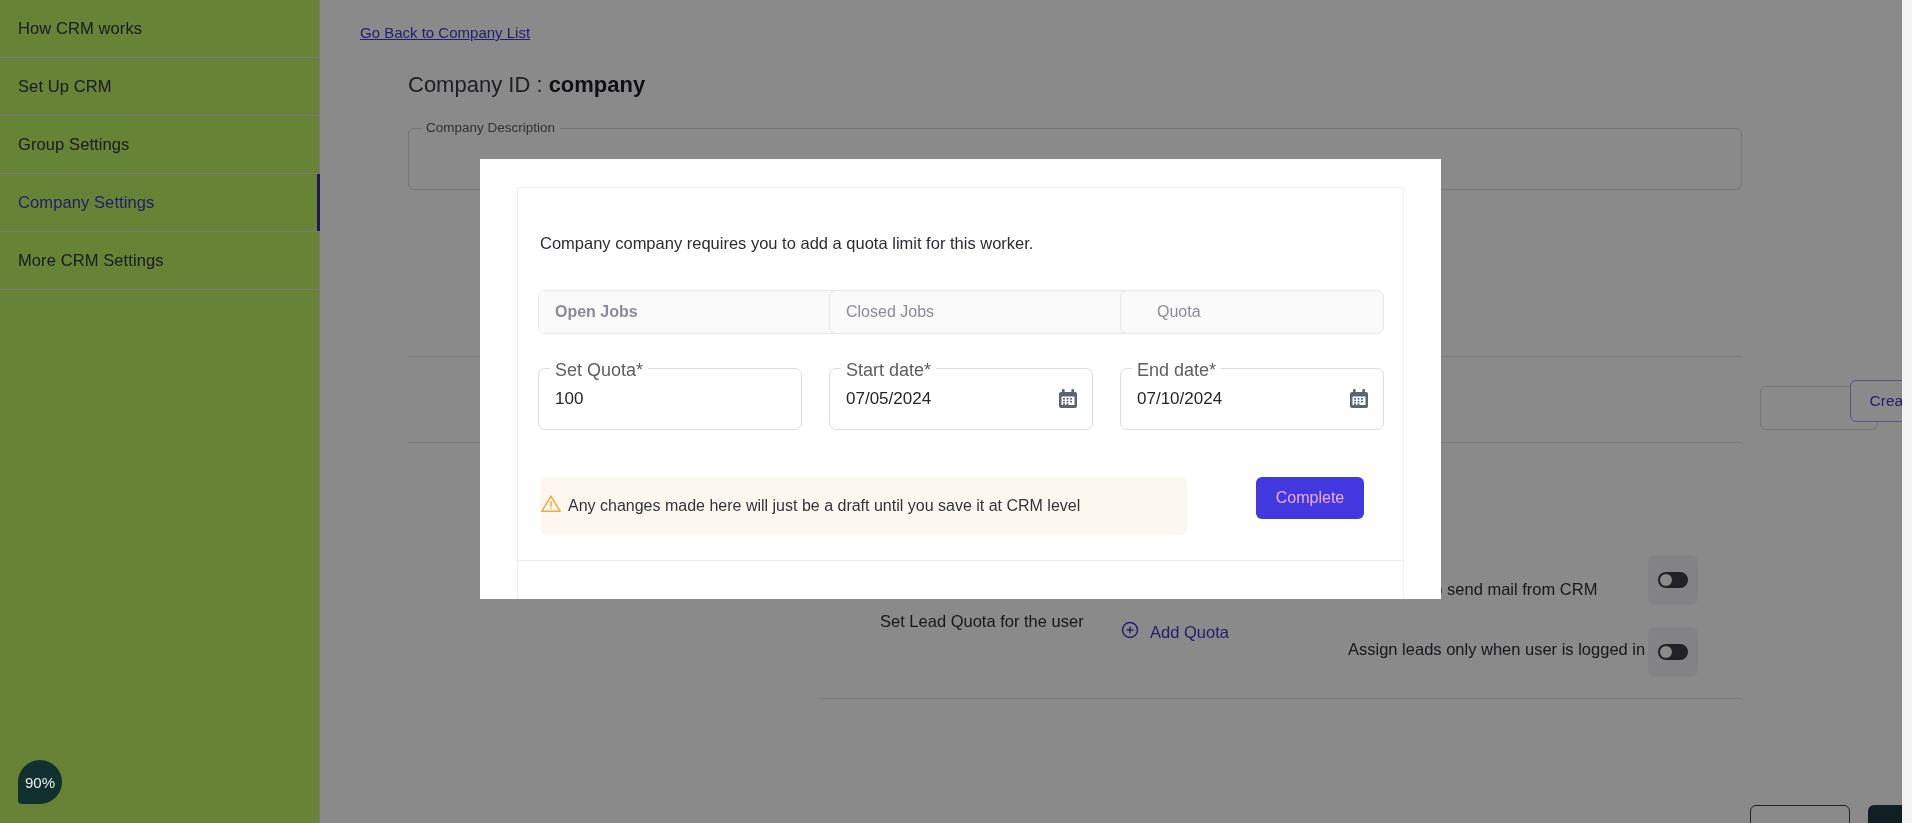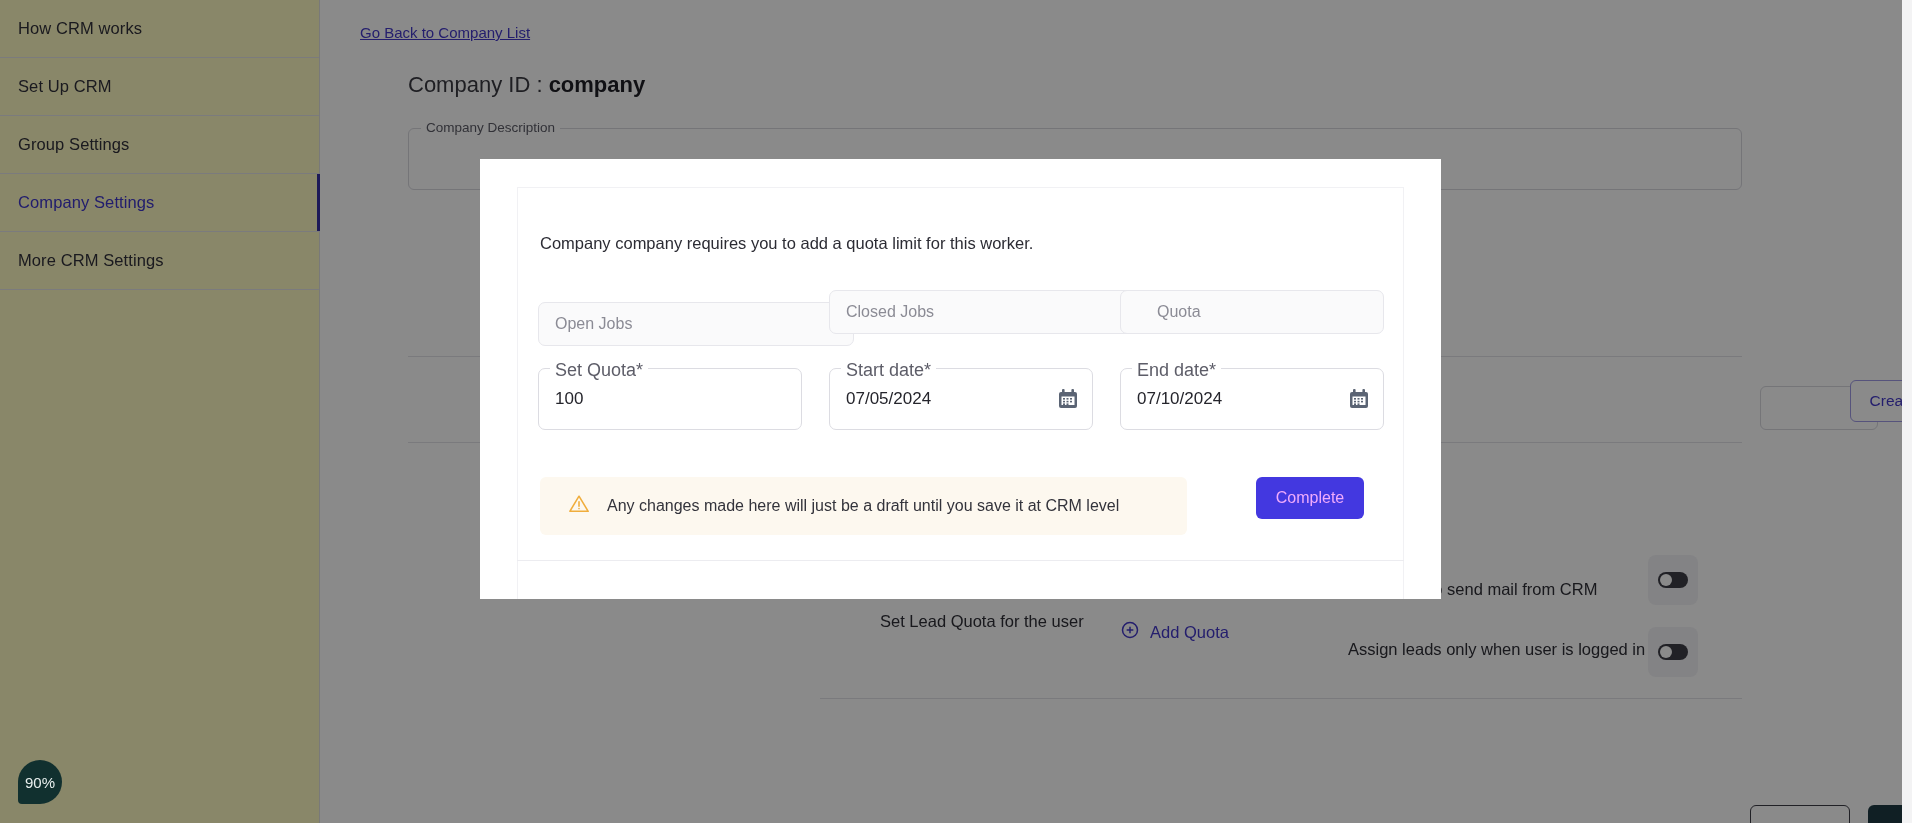--- a/index.html
+++ b/index.html
@@ -12,21 +12,21 @@
   }
 
   #app { position: relative; width: 1912px; height: 823px; background: #fff; }
 
   
   .page { position: absolute; inset: 0; display: flex; background: #fff; }
 
   .sidebar {
     width: 320px; height: 823px;
     border-right: 1px solid #e0e0e0;
-    background: #fef9c3;
+    background: #bef264;
     flex: 0 0 320px;
   }
   .side-item {
     position: relative;
     height: 58px;
     display: flex; align-items: center;
     padding-left: 18px;
     font-size: 16.5px;
     color: #31313a;
     border-bottom: 1px solid #e4e4e7;
@@ -193,21 +193,21 @@
     position: absolute; right: 12px; top: 50%; margin-top: -12px;
     width: 24px; height: 24px;
   }
 
   .warn-bar {
     position: absolute; left: 540px; top: 477px;
     width: 647px; height: 58px;
     background: #fdf8ef;
     border-radius: 6px;
     display: flex; align-items: center;
-    padding-left: 28px; gap: 17px;
+    gap: 6px;
   }
   .warn-text { font-size: 16px; color: #33333b; }
 
   .complete-btn {
     position: absolute; left: 1256px; top: 477px;
     width: 108px; height: 42px;
     background: #4338e0; color: #f0abfc;
     border: none; border-radius: 6px;
     font-size: 16px; font-family: inherit;
     display: flex; align-items: center; justify-content: center;
@@ -297,21 +297,21 @@
 
   <div class="modal">
     <div class="modal-inner"></div>
     <div class="modal-divider"></div>
   </div>
 
   <div style="position:absolute; inset:0; z-index:56; pointer-events:none;">
 
     <div class="modal-message">Company company requires you to add a quota limit for this worker.</div>
 
-    <div class="fld" style="left:538px; top:302px; width:316px; pointer-events:auto;">
+    <div class="fld" style="left:538px; top:290px; width:316px; pointer-events:auto;font-weight:bold;">
       <span class="ph">Open Jobs</span>
     </div>
     <div class="fld" style="left:829px; top:290px; width:308px; pointer-events:auto;">
       <span class="ph">Closed Jobs</span>
     </div>
     <div class="fld" style="left:1120px; top:290px; width:264px; pointer-events:auto;padding-left:36px;">
       <span class="ph">Quota</span>
     </div>
 
     <div class="ofld" style="left:538px; top:368px; width:264px; pointer-events:auto;">

